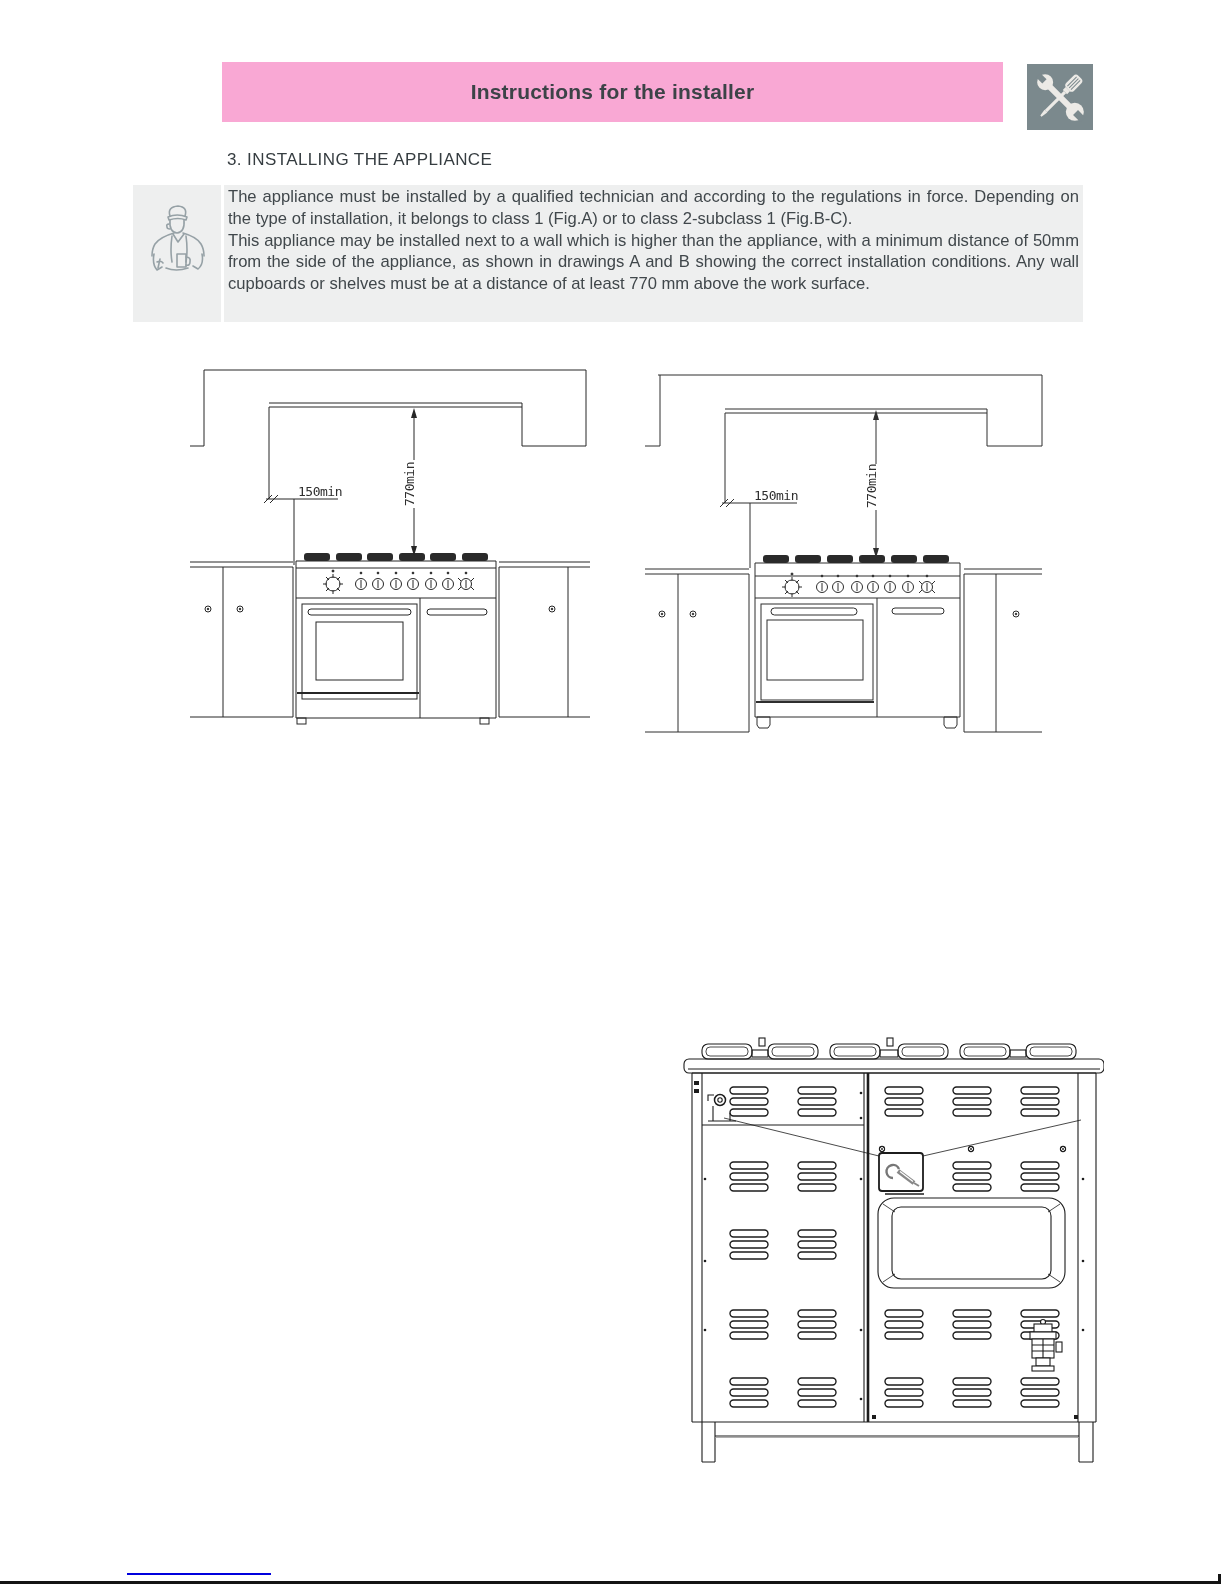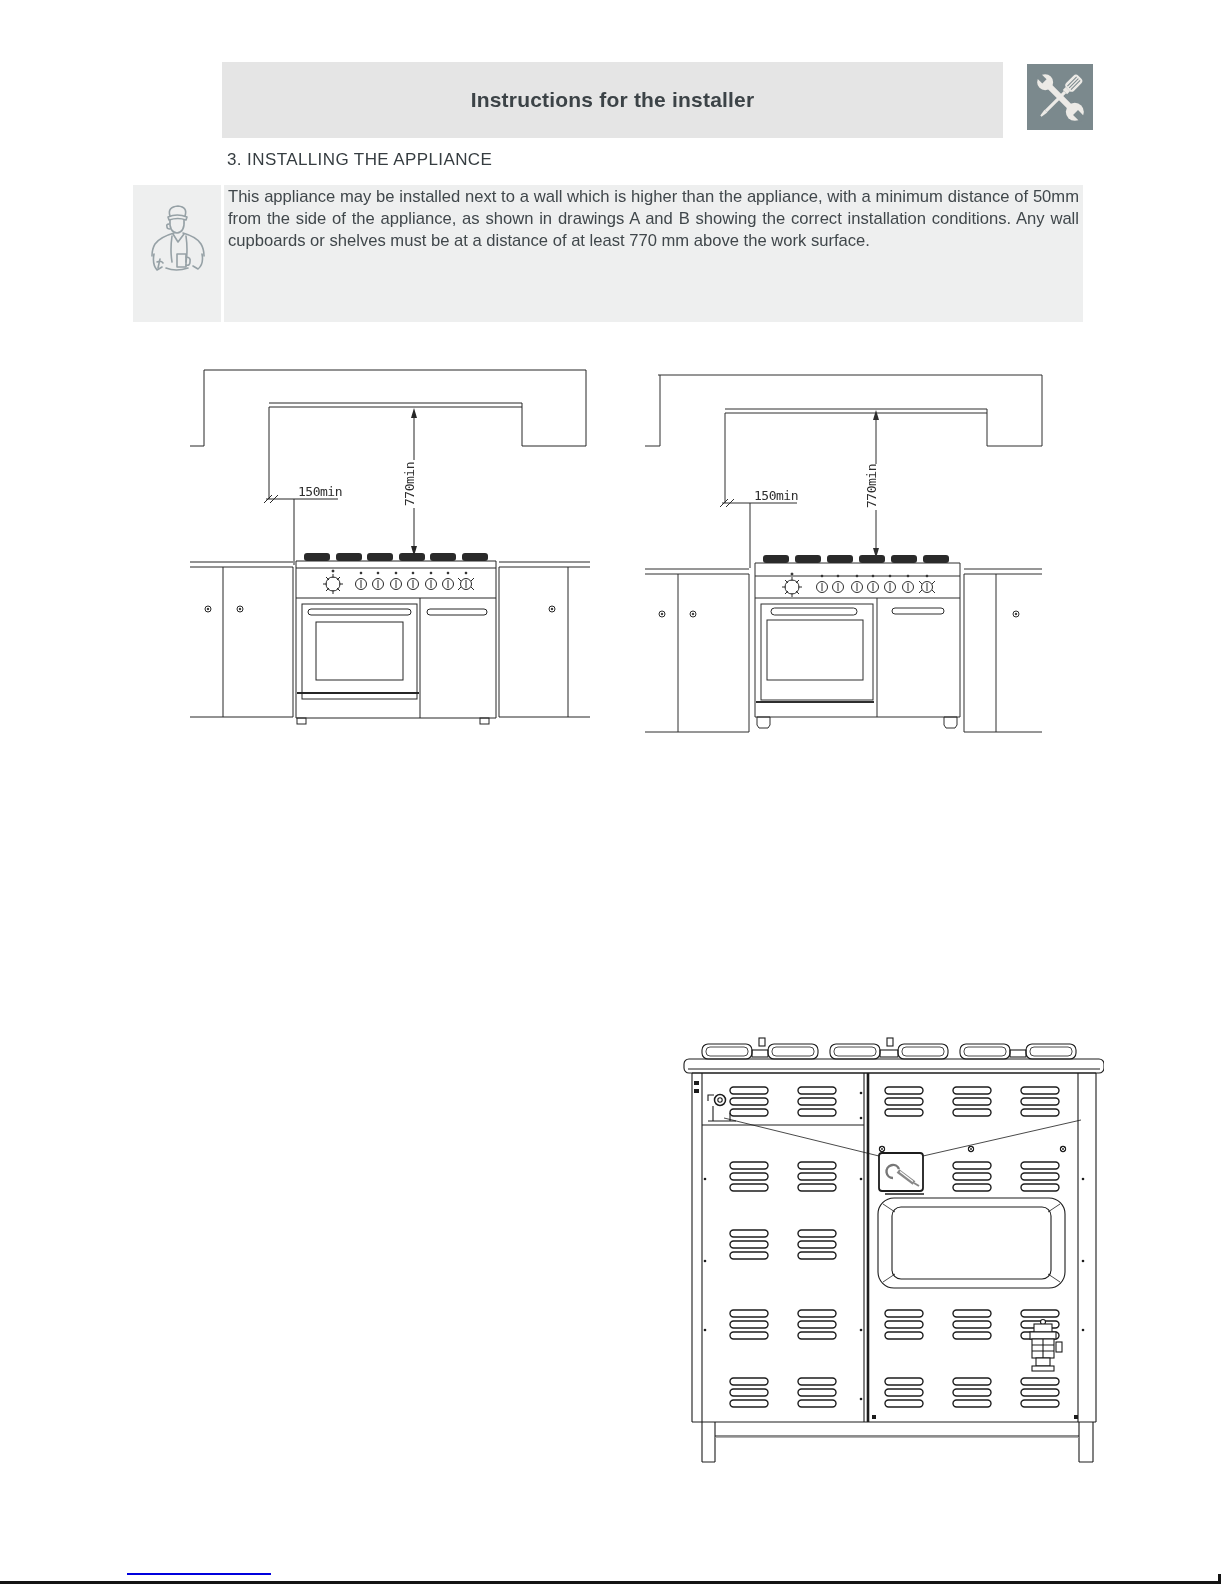--- a/index.html
+++ b/index.html
@@ -2,21 +2,21 @@
 <html><head>
 <meta charset="utf-8">
 <style>
   html,body{margin:0;padding:0;}
   body{
     width:1225px;height:1585px;position:relative;background:#ffffff;
     font-family:"Liberation Sans",sans-serif;color:#3d4447;overflow:hidden;
   }
   .abs{position:absolute;}
   .header-bar{
-    left:222px;top:62px;width:781px;height:76px;background:#e5e5e5;
+    left:222px;top:62px;width:781px;height:60px;background:#f9a8d4;
     display:flex;align-items:center;justify-content:center;
   }
   .header-title{font-size:21px;font-weight:bold;color:#3c4347;letter-spacing:.2px;}
   .tools-box{left:1027px;top:64px;width:66px;height:66px;}
   .section-title{
     left:227px;top:150px;width:700px;font-size:17px;font-weight:400;
     color:#363d41;letter-spacing:.4px;white-space:nowrap;
   }
   .note-icon-box{left:133px;top:185px;width:88px;height:137px;background:#eeefef;
     display:flex;align-items:center;justify-content:center;}
@@ -78,20 +78,21 @@
       <path d="M56,52 q2,10 -4,15 l-5,-3"></path>
       <path d="M31,52 h9 v13 h-9 z"></path>
       <path d="M40,55 q5,0 4,5 q0,4 -4,3"></path>
       <path d="M14,57 l-2,9 M11,60 q4,-2 6,1"></path>
       <path d="M20,66 q10,4 22,0"></path>
     </g>
   </svg>
 </div>
 
 <div class="abs note-text-box">
+  <p>The appliance must be installed by a qualified technician and according to the regulations in force. Depending on the type of installation, it belongs to class 1 (Fig.A) or to class 2-subclass 1 (Fig.B-C).</p>
   <p>This appliance may be installed next to a wall which is higher than the appliance, with a minimum distance of 50mm from the side of the appliance, as shown in drawings A and B showing the correct installation conditions. Any wall cupboards or shelves must be at a distance of at least 770 mm above the work surface.</p>
 </div>
 
 <svg class="abs" style="left:190px;top:362px;" width="400" height="368" viewBox="0 0 400 368">
   <g fill="none" stroke="#262626" stroke-width="1">
 
     <path d="M14,8 H396 M14,8 V84 M0,84 H14"></path>
     <path d="M79,41 H332 M79,45 H332 M79,45 V137"></path>
     <path d="M332,41 V84 M332,84 H396 M396,8 V84"></path>
 

